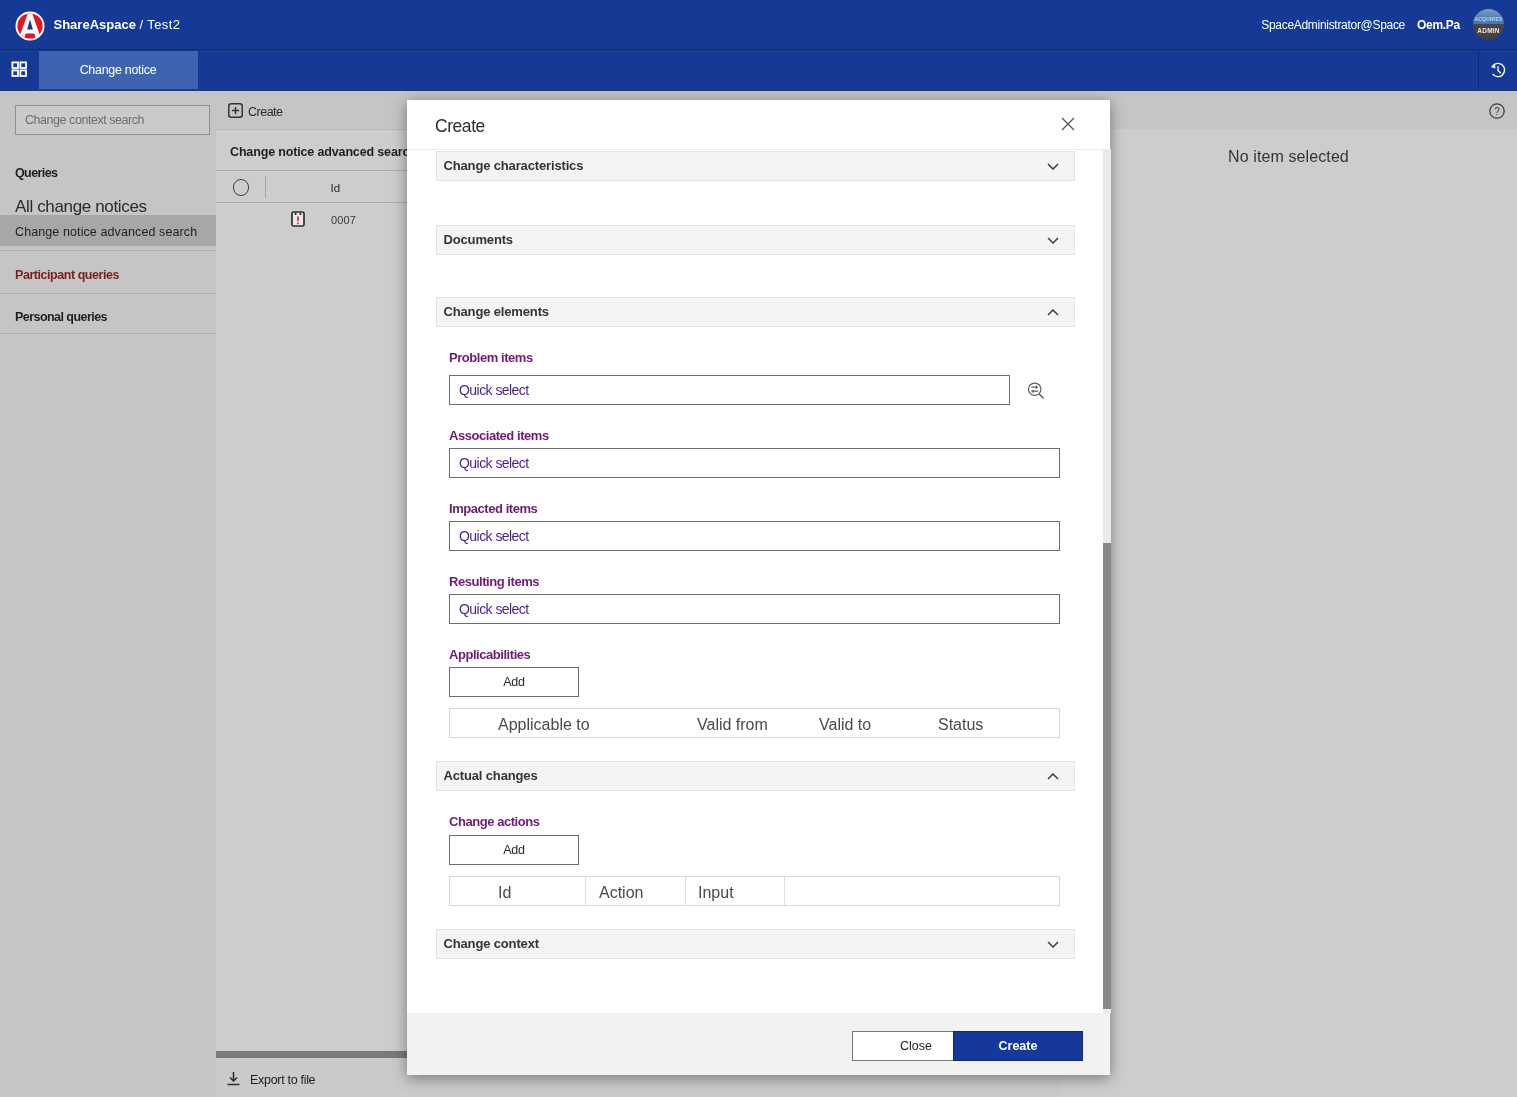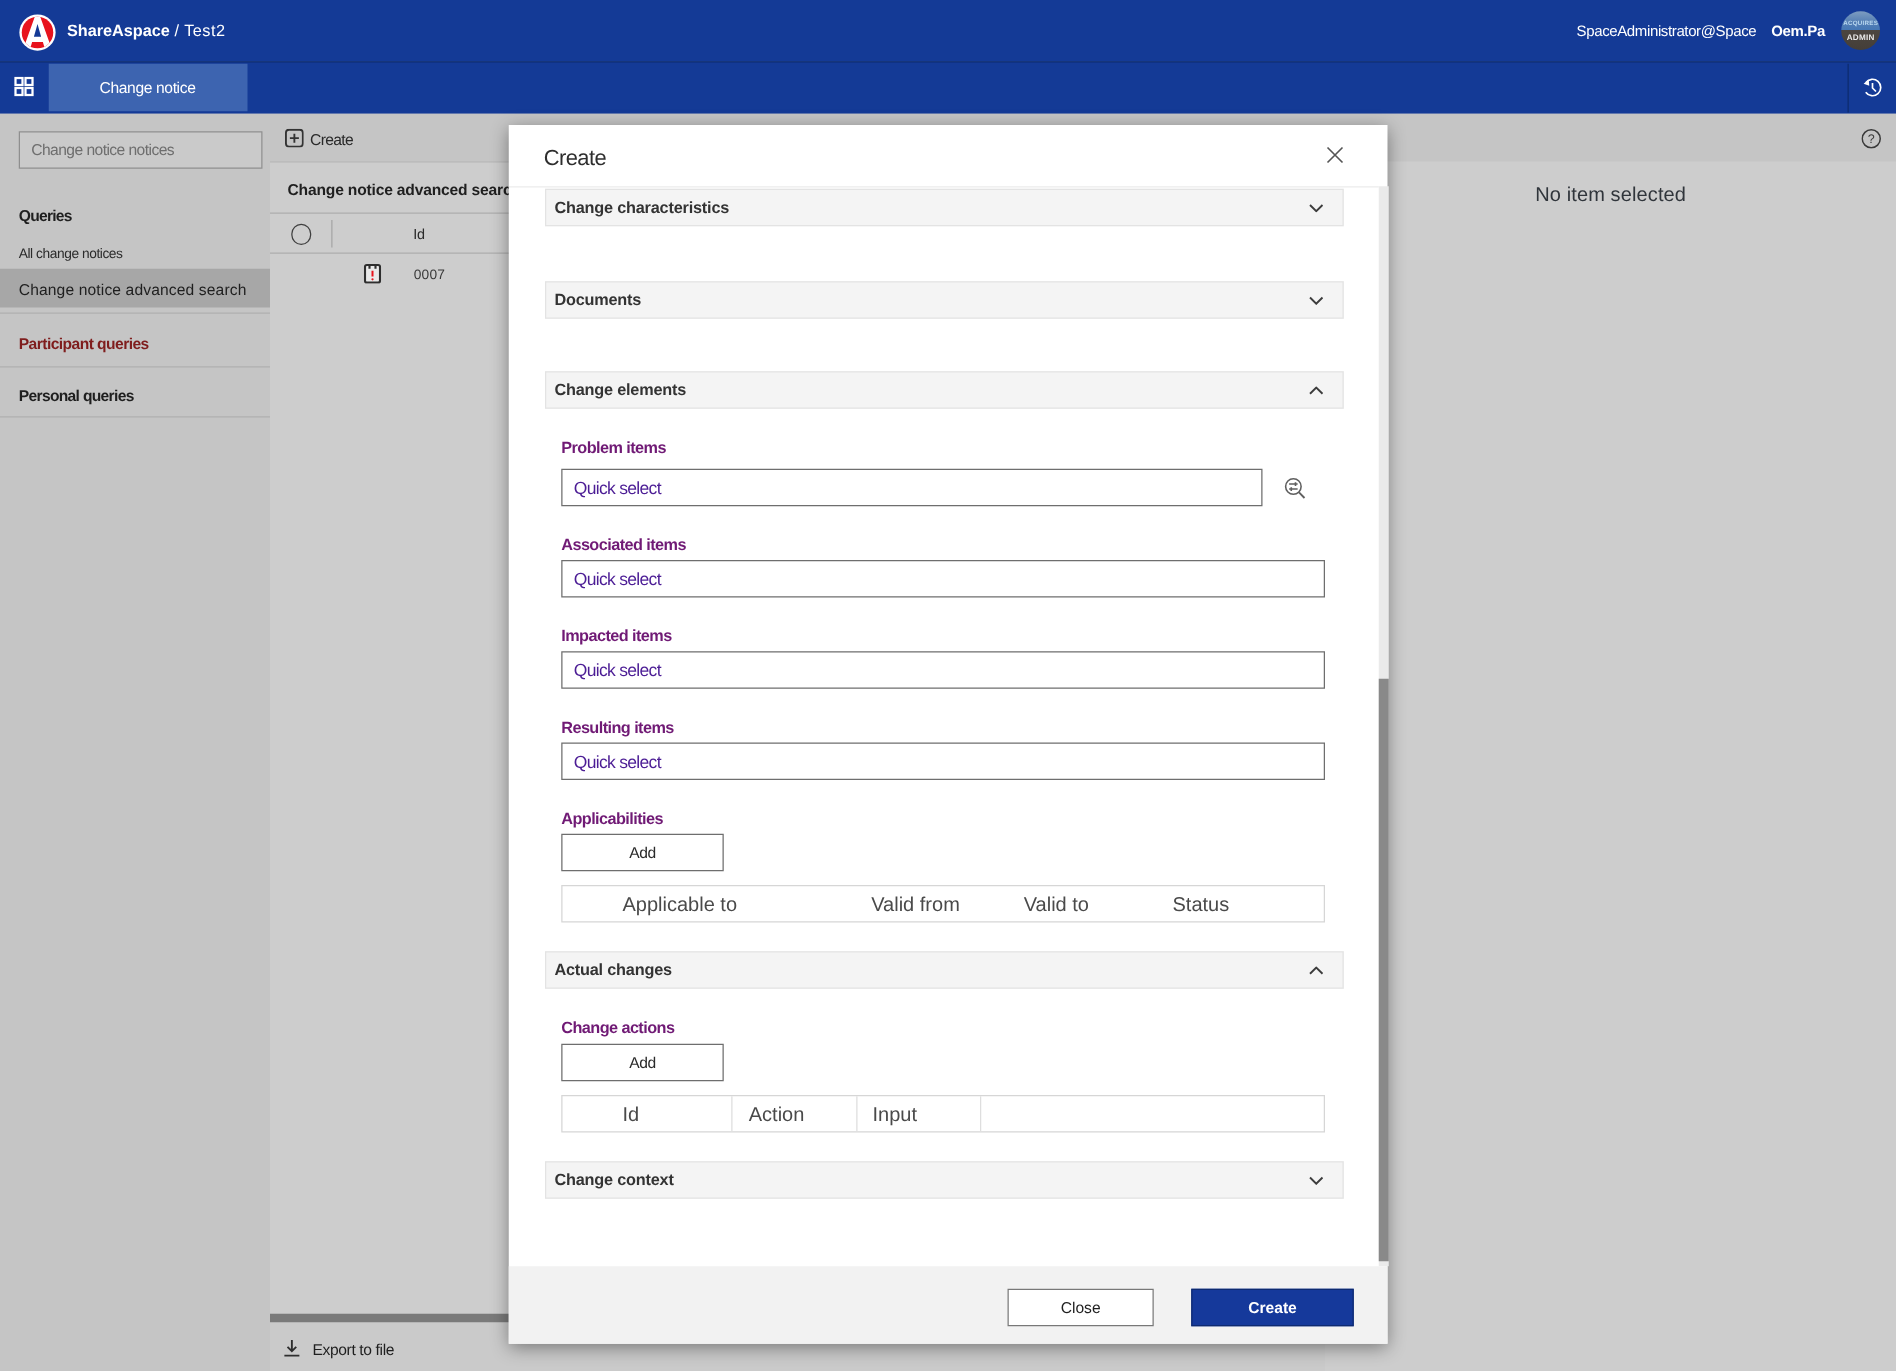--- a/index.html
+++ b/index.html
@@ -60,23 +60,23 @@
 <div class="abs" style="left:53.5px;top:17px;color:#fff;font-size:13px;"><b>ShareAspace</b> <span style="font-weight:normal;letter-spacing:0.4px;"> / Test2</span></div>
 
 <div class="abs" style="left:1000px;top:17.5px;width:405px;color:#fff;font-size:12px;letter-spacing:-0.3px;text-align:right;">SpaceAdministrator@Space</div>
 <div class="abs" style="left:1417px;top:17.5px;color:#fff;font-size:12px;letter-spacing:-0.3px;font-weight:bold;">Oem.Pa</div>
 <div class="abs" style="left:1473px;top:9px;width:31px;height:31px;border-radius:50%;overflow:hidden;background:linear-gradient(180deg,#7d9cc0 0%,#557fb4 28%,#4577b5 48%,#4c4640 48%,#443e38 100%);">
   <div style="position:absolute;left:0;top:7px;width:31px;text-align:center;color:#b9d8f0;font-size:5px;font-weight:bold;letter-spacing:0.2px;">ACQUIRES</div>
   <div style="position:absolute;left:0;top:17.5px;width:31px;text-align:center;color:#e8e8e8;font-size:6.5px;font-weight:bold;letter-spacing:0.2px;">ADMIN</div>
 </div>
 
 <div class="abs" id="sidebar" style="left:0;top:90.5px;width:216px;height:1006.5px;background:#c5c5c5;"></div>
-<div class="abs" style="left:15px;top:104.5px;width:184px;height:28px;border:1px solid #8f8f8f;background:#cacaca;color:#6e6e6e;font-size:12.5px;letter-spacing:-0.45px;line-height:28px;padding-left:9px;box-sizing:content-box;">Change notice notices</div>
+<div class="abs" style="left:15px;top:104.5px;width:184px;height:28px;border:1px solid #8f8f8f;background:#cacaca;color:#6e6e6e;font-size:12.5px;letter-spacing:-0.45px;line-height:28px;padding-left:9px;box-sizing:content-box;">Change context search</div>
 <div class="abs bold" style="left:15px;top:166px;font-size:12.5px;letter-spacing:-0.6px;color:#1f1f1f;">Queries</div>
-<div class="abs" style="left:15px;top:197px;font-size:11px;letter-spacing:-0.35px;color:#2b2b2b;">All change notices</div>
+<div class="abs" style="left:15px;top:197px;font-size:17px;letter-spacing:-0.35px;color:#2b2b2b;">All change notices</div>
 <div class="abs" style="left:0;top:215px;width:216px;height:31px;background:#a7a7a7;"></div>
 <div class="abs" style="left:15px;top:224.5px;font-size:12.5px;letter-spacing:0.1px;color:#1f1f1f;">Change notice advanced search</div>
 <div class="abs" style="left:0;top:250px;width:216px;height:1px;background:#b0b0b0;"></div>
 <div class="abs bold" style="left:15px;top:268px;font-size:12.5px;letter-spacing:-0.45px;color:#7f1d1d;">Participant queries</div>
 <div class="abs" style="left:0;top:292.5px;width:216px;height:1px;background:#b0b0b0;"></div>
 <div class="abs bold" style="left:15px;top:309.5px;font-size:12.5px;letter-spacing:-0.55px;color:#1f1f1f;">Personal queries</div>
 <div class="abs" style="left:0;top:333px;width:216px;height:1px;background:#b0b0b0;"></div>
 
 <div class="abs" id="toolbar" style="left:216px;top:90.5px;width:1301px;height:38px;background:#c5c5c5;border-bottom:1px solid #b9b9b9;box-sizing:content-box;"></div>
 <svg class="abs" style="left:228px;top:103px;" width="15" height="15" viewBox="0 0 15 15">
@@ -167,14 +167,14 @@
 <div class="thtxt abs" style="left:599px;top:884px;">Action</div>
 <div class="thtxt abs" style="left:698px;top:884px;">Input</div>
 <div class="abs" style="left:585px;top:877px;width:1px;height:28px;background:#dedede;"></div>
 <div class="abs" style="left:685px;top:877px;width:1px;height:28px;background:#dedede;"></div>
 <div class="abs" style="left:784px;top:877px;width:1px;height:28px;background:#dedede;"></div>
 <div class="secbar abs" style="top:928.5px;">Change context<svg class="chev" viewBox="0 0 12 7">
       <path d="M 1 1 L 6 6 L 11 1"></path>
     </svg></div>
 
 <div class="abs" style="left:407px;top:1013px;width:703px;height:61.5px;background:#f2f2f2;"></div>
-<div class="abs" style="left:806px;top:1030.5px;width:117px;height:30px;background:#fff;border:1px solid #787878;box-sizing:border-box;font-size:12.5px;color:#1f1f1f;text-align:center;line-height:28px;">Close</div>
+<div class="abs" style="left:852px;top:1030.5px;width:128px;height:30px;background:#fff;border:1px solid #787878;box-sizing:border-box;font-size:12.5px;color:#1f1f1f;text-align:center;line-height:28px;">Close</div>
 <div class="abs" style="left:953px;top:1030.5px;width:130px;height:30.5px;background:#15399b;border:1px solid #0e2a70;box-sizing:border-box;font-size:12.5px;color:#fff;font-weight:bold;text-align:center;line-height:28px;">Create</div>
 
 </body></html>

